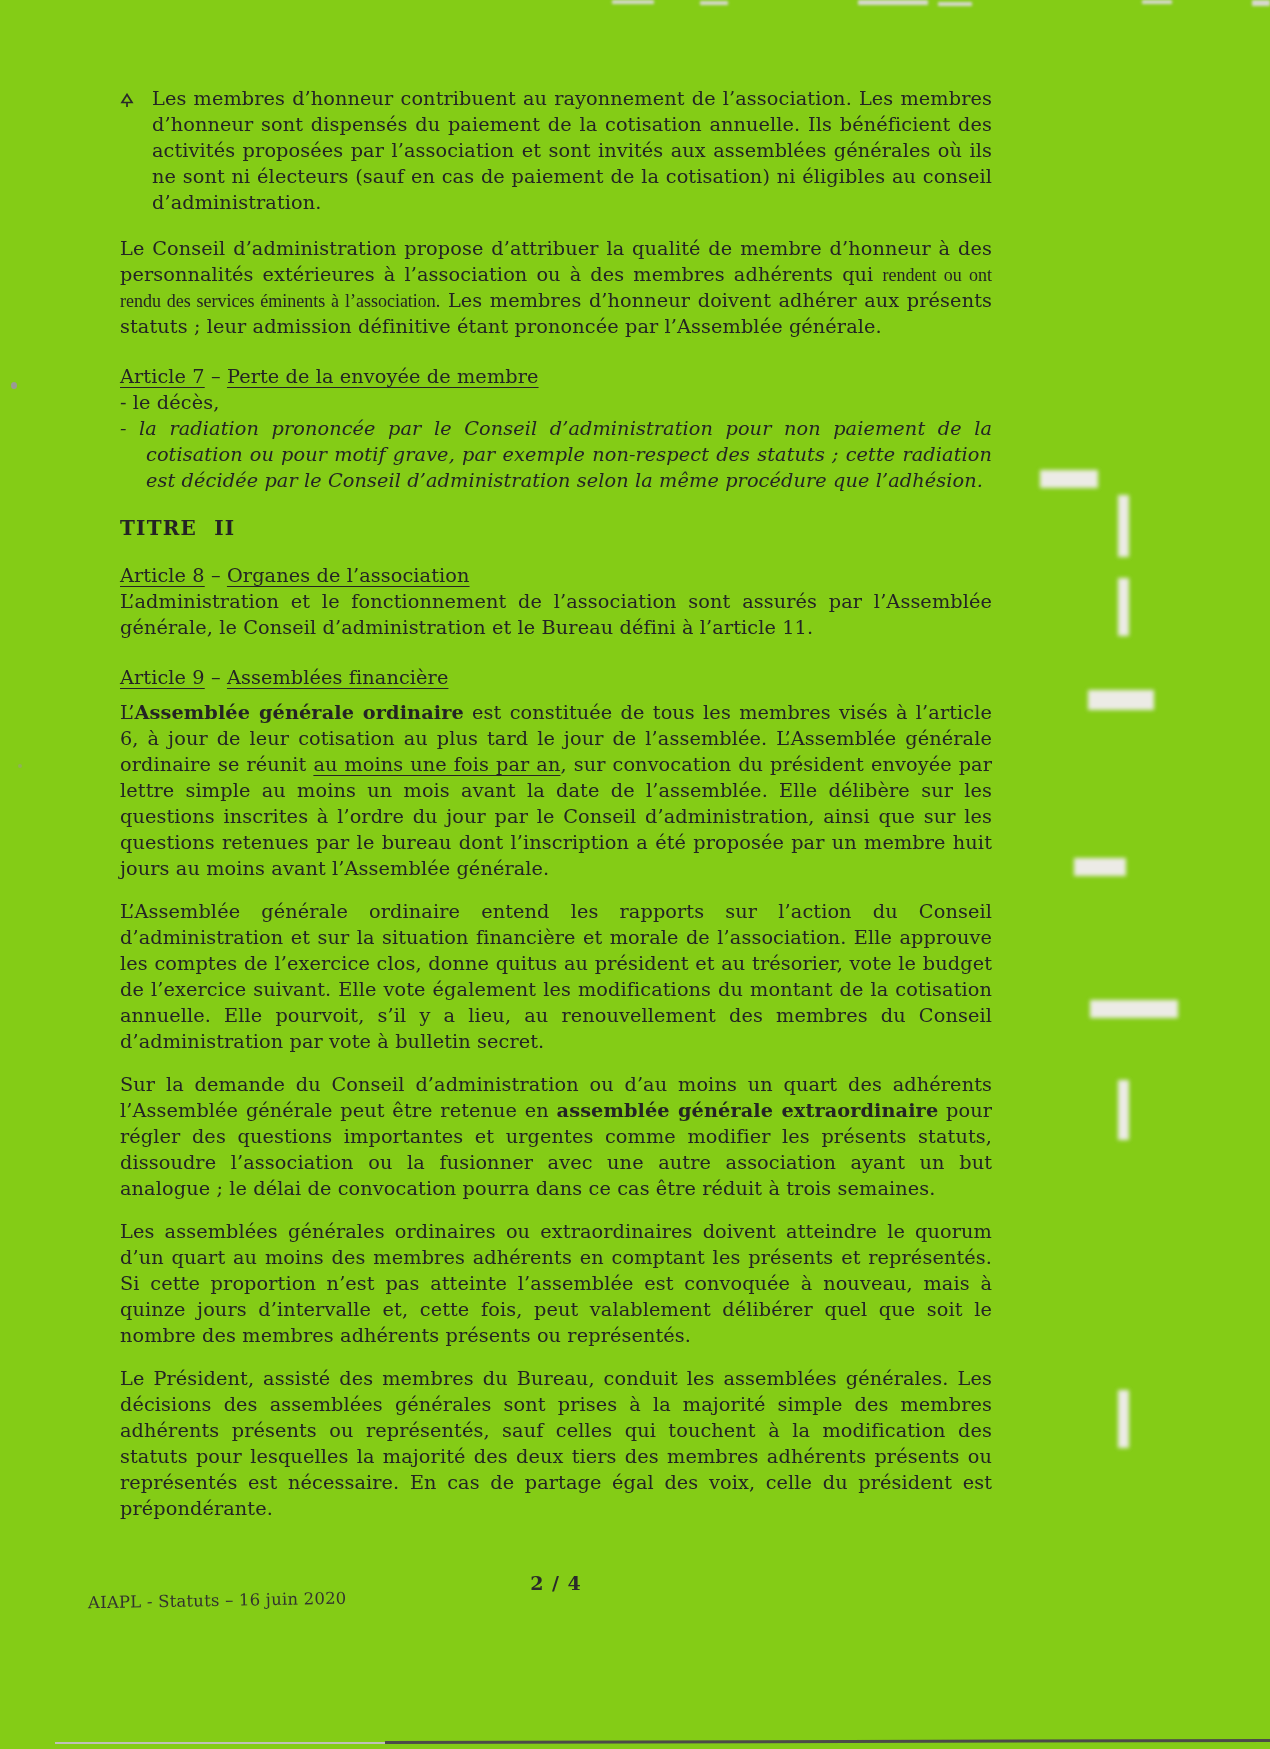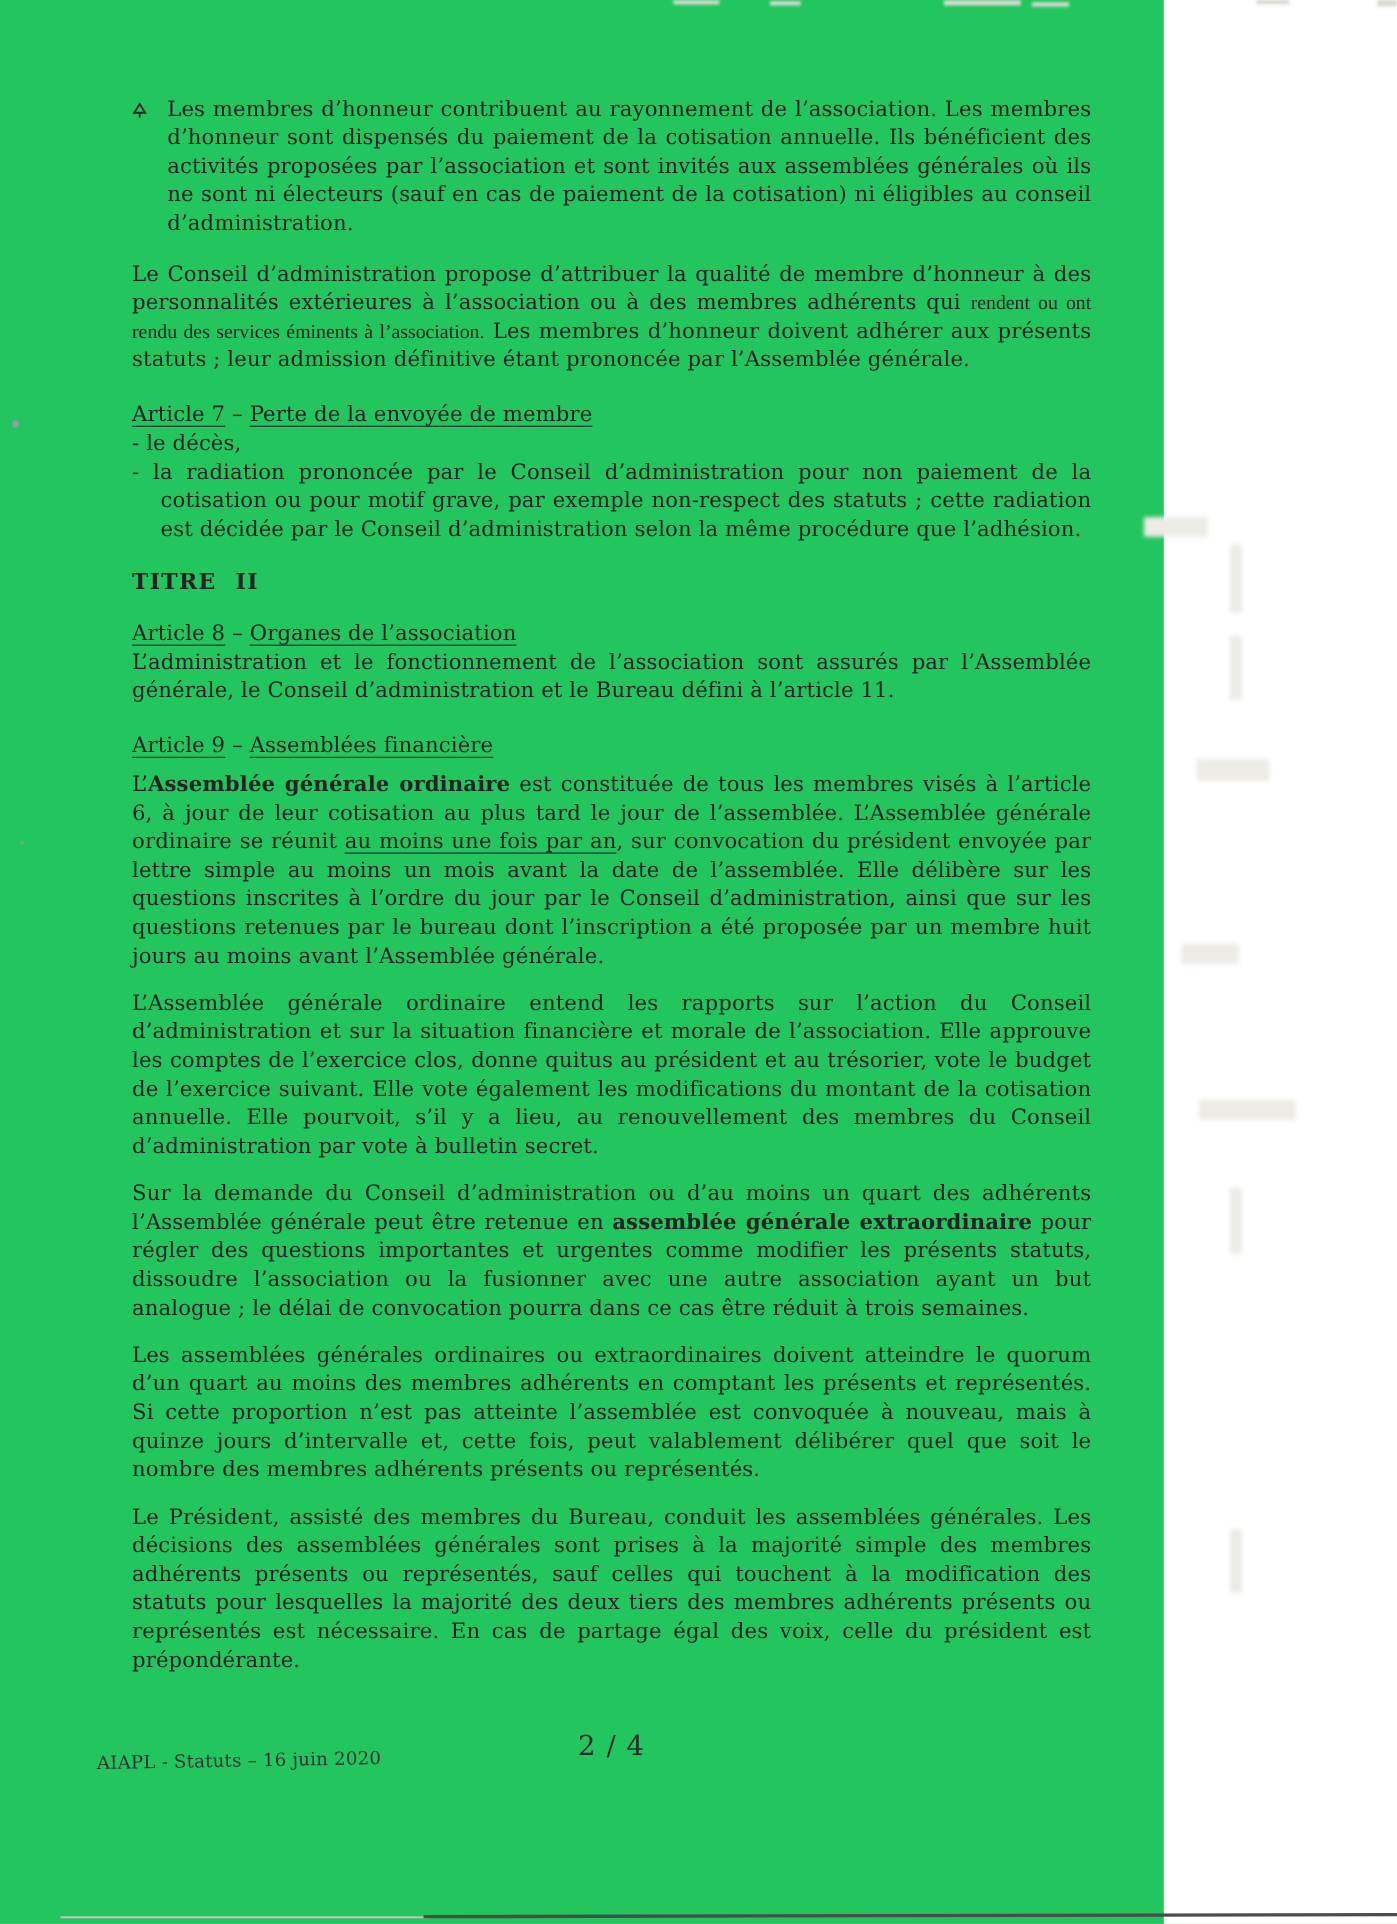--- a/index.html
+++ b/index.html
@@ -4,22 +4,22 @@
 <style>
   html, body { margin: 0; padding: 0; }
   body {
     width: 1270px; height: 1749px;
     background: #ffffff;
     font-family: "DejaVu Serif", serif;
     overflow: hidden;
   }
   .page {
     position: relative;
-    width: 1058px; height: 1749px;
-    background: #22c55e;
+    width: 1270px; height: 1749px;
+    background: #84cc16;
     color: #242424;
   }
   .content {
     position: absolute;
     left: 120px; top: 86px;
     width: 872px;
     font-size: 19.3px;
     line-height: 26px;
     letter-spacing: 0.1px;
   }
@@ -40,36 +40,37 @@
     line-height: 26px;
   }
   .article-heading.gap-after { margin-bottom: 9px; }
   .u {
     text-decoration: underline;
     text-underline-offset: 4px;
     text-decoration-thickness: 1.4px;
   }
   .plain-line { margin: 0 !important; text-align: left !important; }
   .list-item { margin: 0 !important; }
-  .hang { padding-left: 26px; text-indent: -26px; }
+  .hang { padding-left: 26px; text-indent: -26px; font-style: italic; }
   .title-block {
     font-weight: bold;
     margin: 20px 0 20px;
     font-size: 20px;
     letter-spacing: 1.2px;
     word-spacing: 9px;
     line-height: 29px;
   }
   .bold-run { font-weight: bold; }
   .page-number {
     position: absolute;
     left: 120px; top: 1572px; width: 872px;
     text-align: center;
-    font-size: 25px; color: #2b2b2b;
+    font-size: 19px; color: #2b2b2b;
     letter-spacing: 1px;
+    font-weight: bold;
   }
   .footer-note {
     position: absolute;
     left: 88px; top: 1591px;
     font-size: 16.5px; color: #33332f;
     transform: rotate(-1deg);
     letter-spacing: 0.2px;
   }
   
   .artifact { position: absolute; pointer-events: none; }

